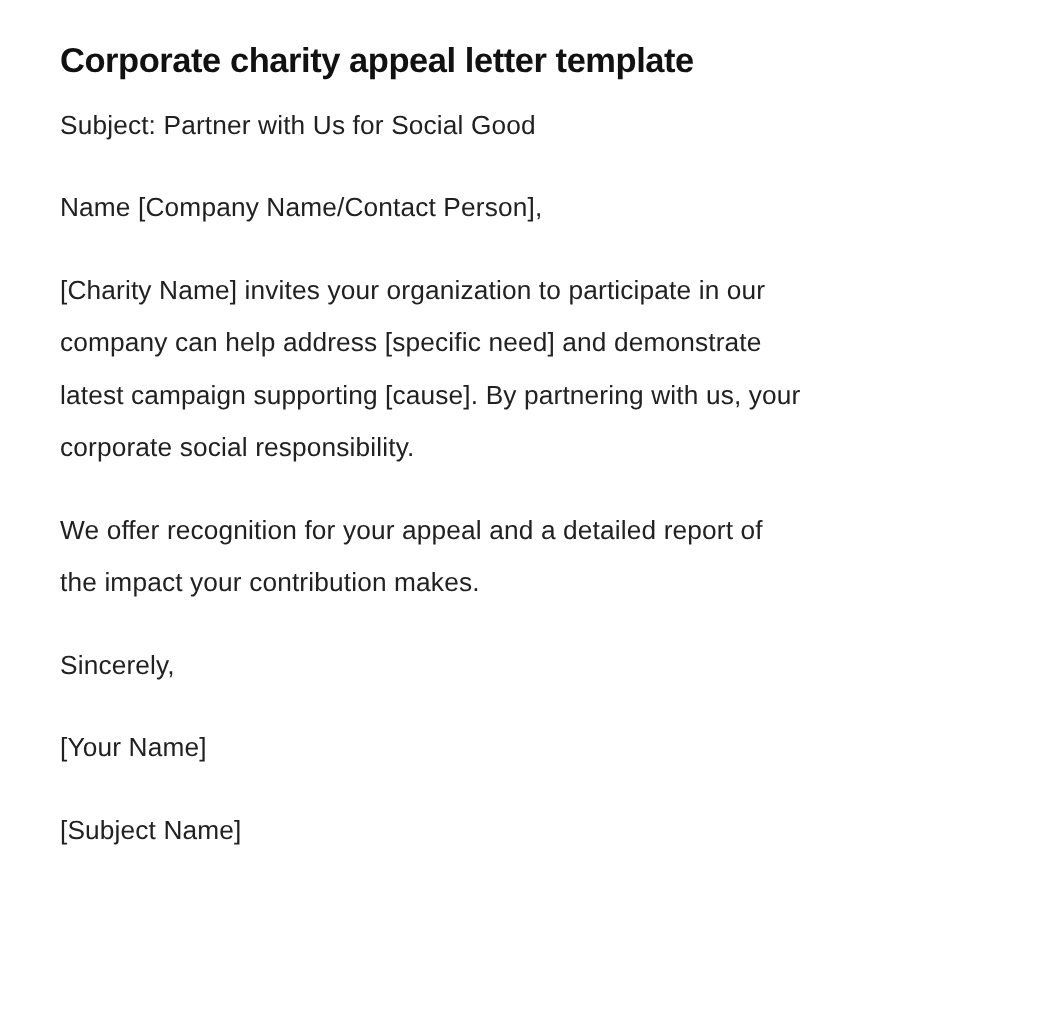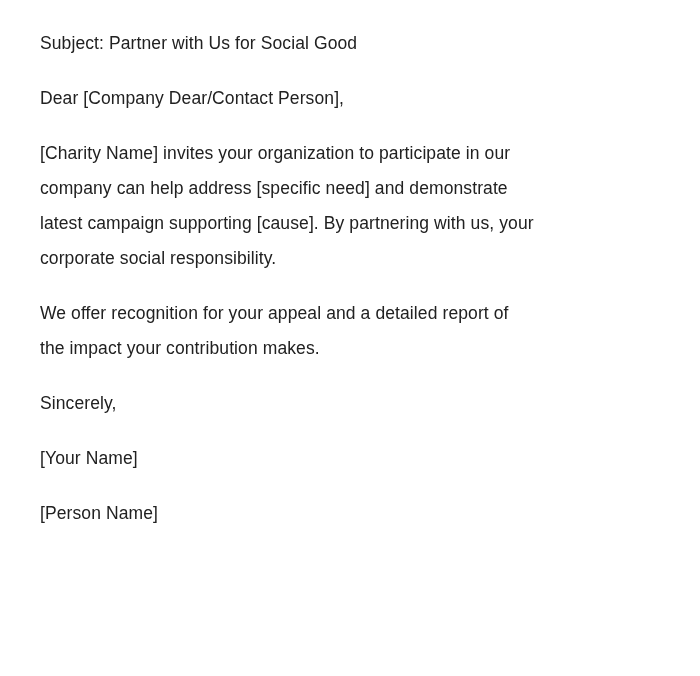--- a/index.html
+++ b/index.html
@@ -37,37 +37,38 @@
   .line {
     display: block;
     white-space: nowrap;
   }
 </style>
 </head>
 <body>
 
 <div class="page">
 
+  <h1 class="doc-title">Corporate charity appeal letter template</h1>
 
   <p class="para">Subject: Partner with Us for Social Good</p>
 
-  <p class="para">Dear [Company Dear/Contact Person],</p>
+  <p class="para">Name [Company Name/Contact Person],</p>
 
   <p class="para">
     <span class="line">[Charity Name] invites your organization to participate in our</span>
     <span class="line">company can help address [specific need] and demonstrate</span>
     <span class="line">latest campaign supporting [cause]. By partnering with us, your</span>
     <span class="line">corporate social responsibility.</span>
   </p>
 
   <p class="para">
     <span class="line">We offer recognition for your appeal and a detailed report of</span>
     <span class="line">the impact your contribution makes.</span>
   </p>
 
   <p class="para">Sincerely,</p>
 
   <p class="para">[Your Name]</p>
 
 
-  <p class="para">[Person Name]</p>
+  <p class="para">[Subject Name]</p>
 
 </div>
 
 </body></html>

